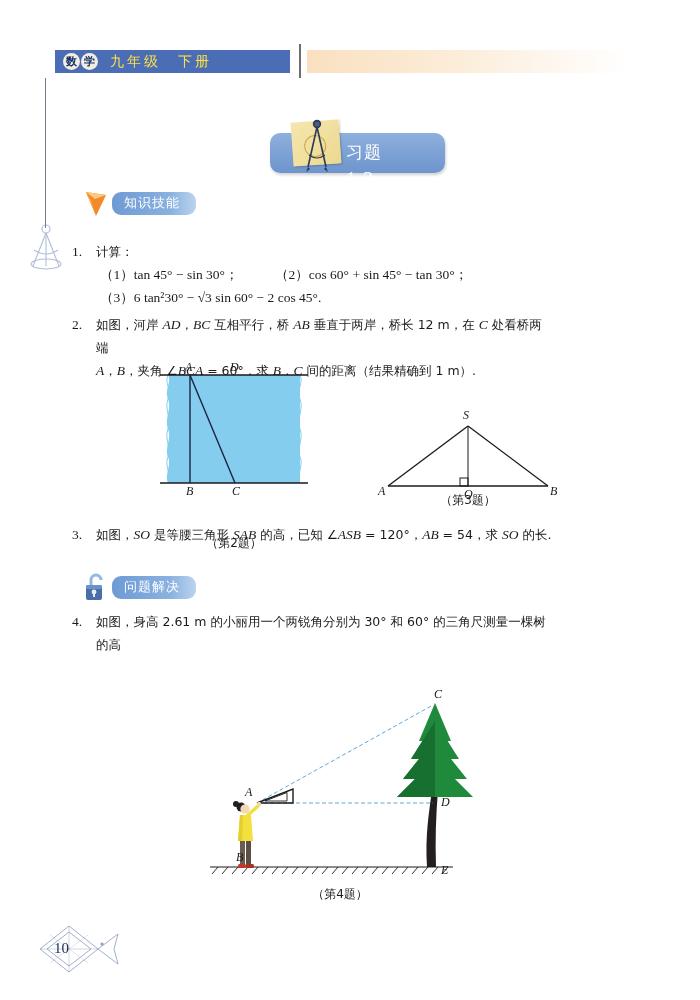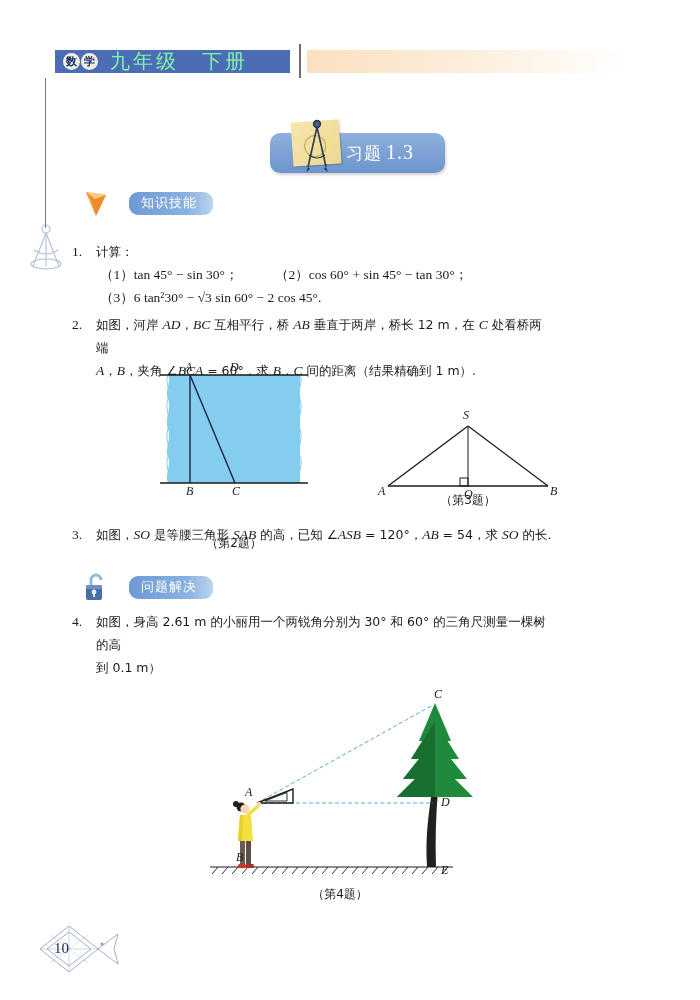--- a/index.html
+++ b/index.html
@@ -24,21 +24,21 @@
     display: flex; margin-left: 8px; gap: 1px;
   }
   .hdr-logo span {
     width: 17px; height: 17px; border-radius: 50%;
     background: #f3efe0;
     color: #14306b; font-size: 11px; font-weight: bold;
     display: flex; align-items: center; justify-content: center;
     font-family: "DejaVu Sans", sans-serif;
   }
   .hdr-text {
-    color: #86efac; font-size: 20px; margin-left: 12px;
+    color: #fde047; font-size: 14px; margin-left: 12px;
     letter-spacing: 3px;
     font-family: "DejaVu Sans", sans-serif;
   }
   .hdr-divider {
     position: absolute; left: 299px; top: 44px;
     width: 2px; height: 34px; background: #6d6d6d;
   }
   .hdr-orange {
     position: absolute; left: 307px; top: 50px;
     width: 320px; height: 23px;
@@ -73,26 +73,26 @@
   }
   .note-ring {
     position: absolute; left: 12px; top: 14px;
     width: 22px; height: 22px; border: 1px solid #c9a84c; border-radius: 50%;
   }
   .compass-small { position: absolute; left: 30px; top: -16px; }
   .title-text {
     position: absolute; left: 76px; top: 8px;
     color: #ffffff; font-size: 17px; letter-spacing: 1px;
     font-family: "DejaVu Sans", sans-serif;
-    display: flex; align-items: baseline; gap: 4px;
+    display: flex; align-items: baseline; gap: 4px; flex-direction: column;
   }
   .title-text .num { font-size: 20px; font-family: "Liberation Serif", serif; }
 
   
-  .sec { position: absolute; display: flex; align-items: center; gap: 17px; }
+  .sec { position: absolute; display: flex; align-items: center; }
   .sec-pill {
     background: linear-gradient(to right, #6e9ad4 0%, #8ab2e0 70%, #bcd4ee 100%);
     color: #fff; font-size: 13px; font-family: "DejaVu Sans", sans-serif;
     padding: 2px 16px 3px 12px; border-radius: 9px; letter-spacing: 1px;
   }
   .sec-icon { width: 28px; height: 30px; margin-right: 2px; position: relative; }
 
   
   .prob { position: absolute; font-size: 13.5px; line-height: 23px; }
   .prob .no { position: absolute; left: 0; top: 0; }
@@ -267,21 +267,20 @@
       <circle cx="12" cy="20" r="2.4" fill="#e8eef6"></circle>
       <rect x="11" y="21" width="2" height="4" fill="#e8eef6"></rect>
     </svg>
   </div>
   <div class="sec-pill">问题解决</div>
 </div>
 
 <div class="prob" style="left:72px; top:610px; width:485px;">
   <span class="no">4.</span>
   <span class="bd cn">如图，身高 2.61 m 的小丽用一个两锐角分别为 30° 和 60° 的三角尺测量一棵树的高</span>
-  <span class="bd cn">到 0.1 m）</span>
 </div>
 
 <div class="fig4">
   <svg viewBox="0 0 270 200" width="270" height="200">
 
     <line x1="5" y1="182" x2="248" y2="182" stroke="#1a1a1a" stroke-width="1.2"></line>
     <g stroke="#1a1a1a" stroke-width=".9">
       <line x1="7" y1="189" x2="13" y2="182"></line>
         <line x1="17" y1="189" x2="23" y2="182"></line>
       <line x1="27" y1="189" x2="33" y2="182"></line>

